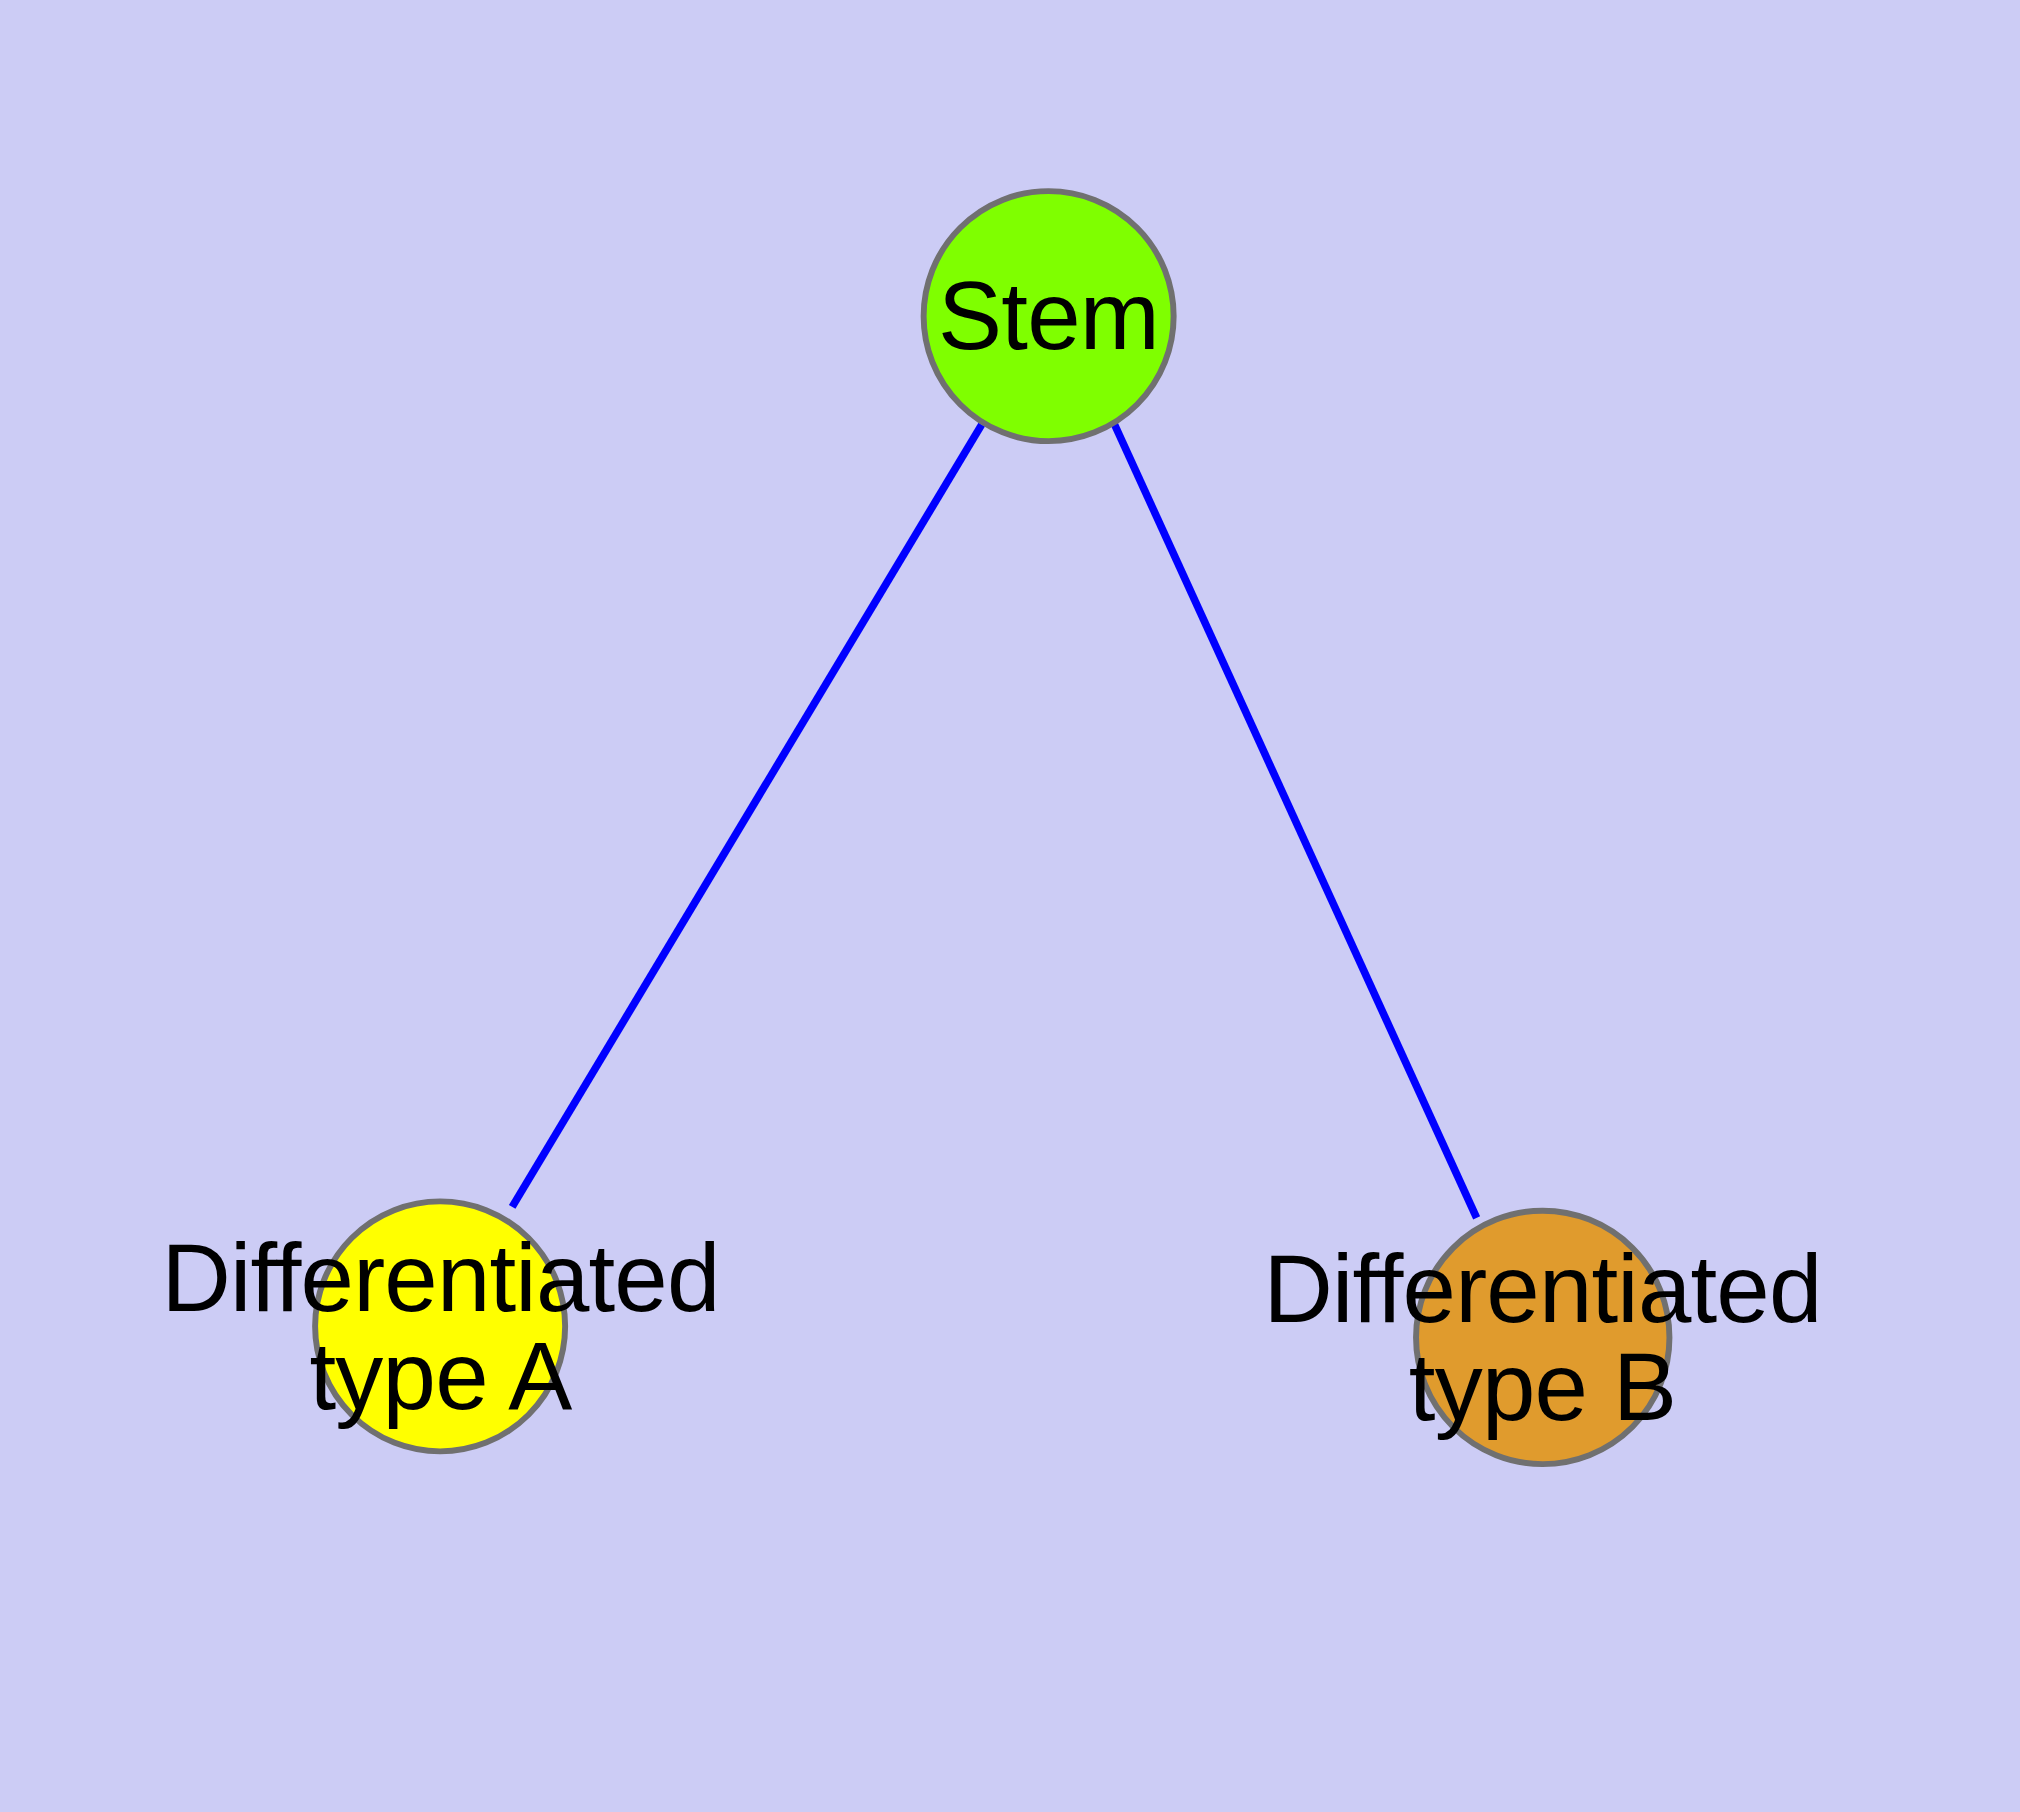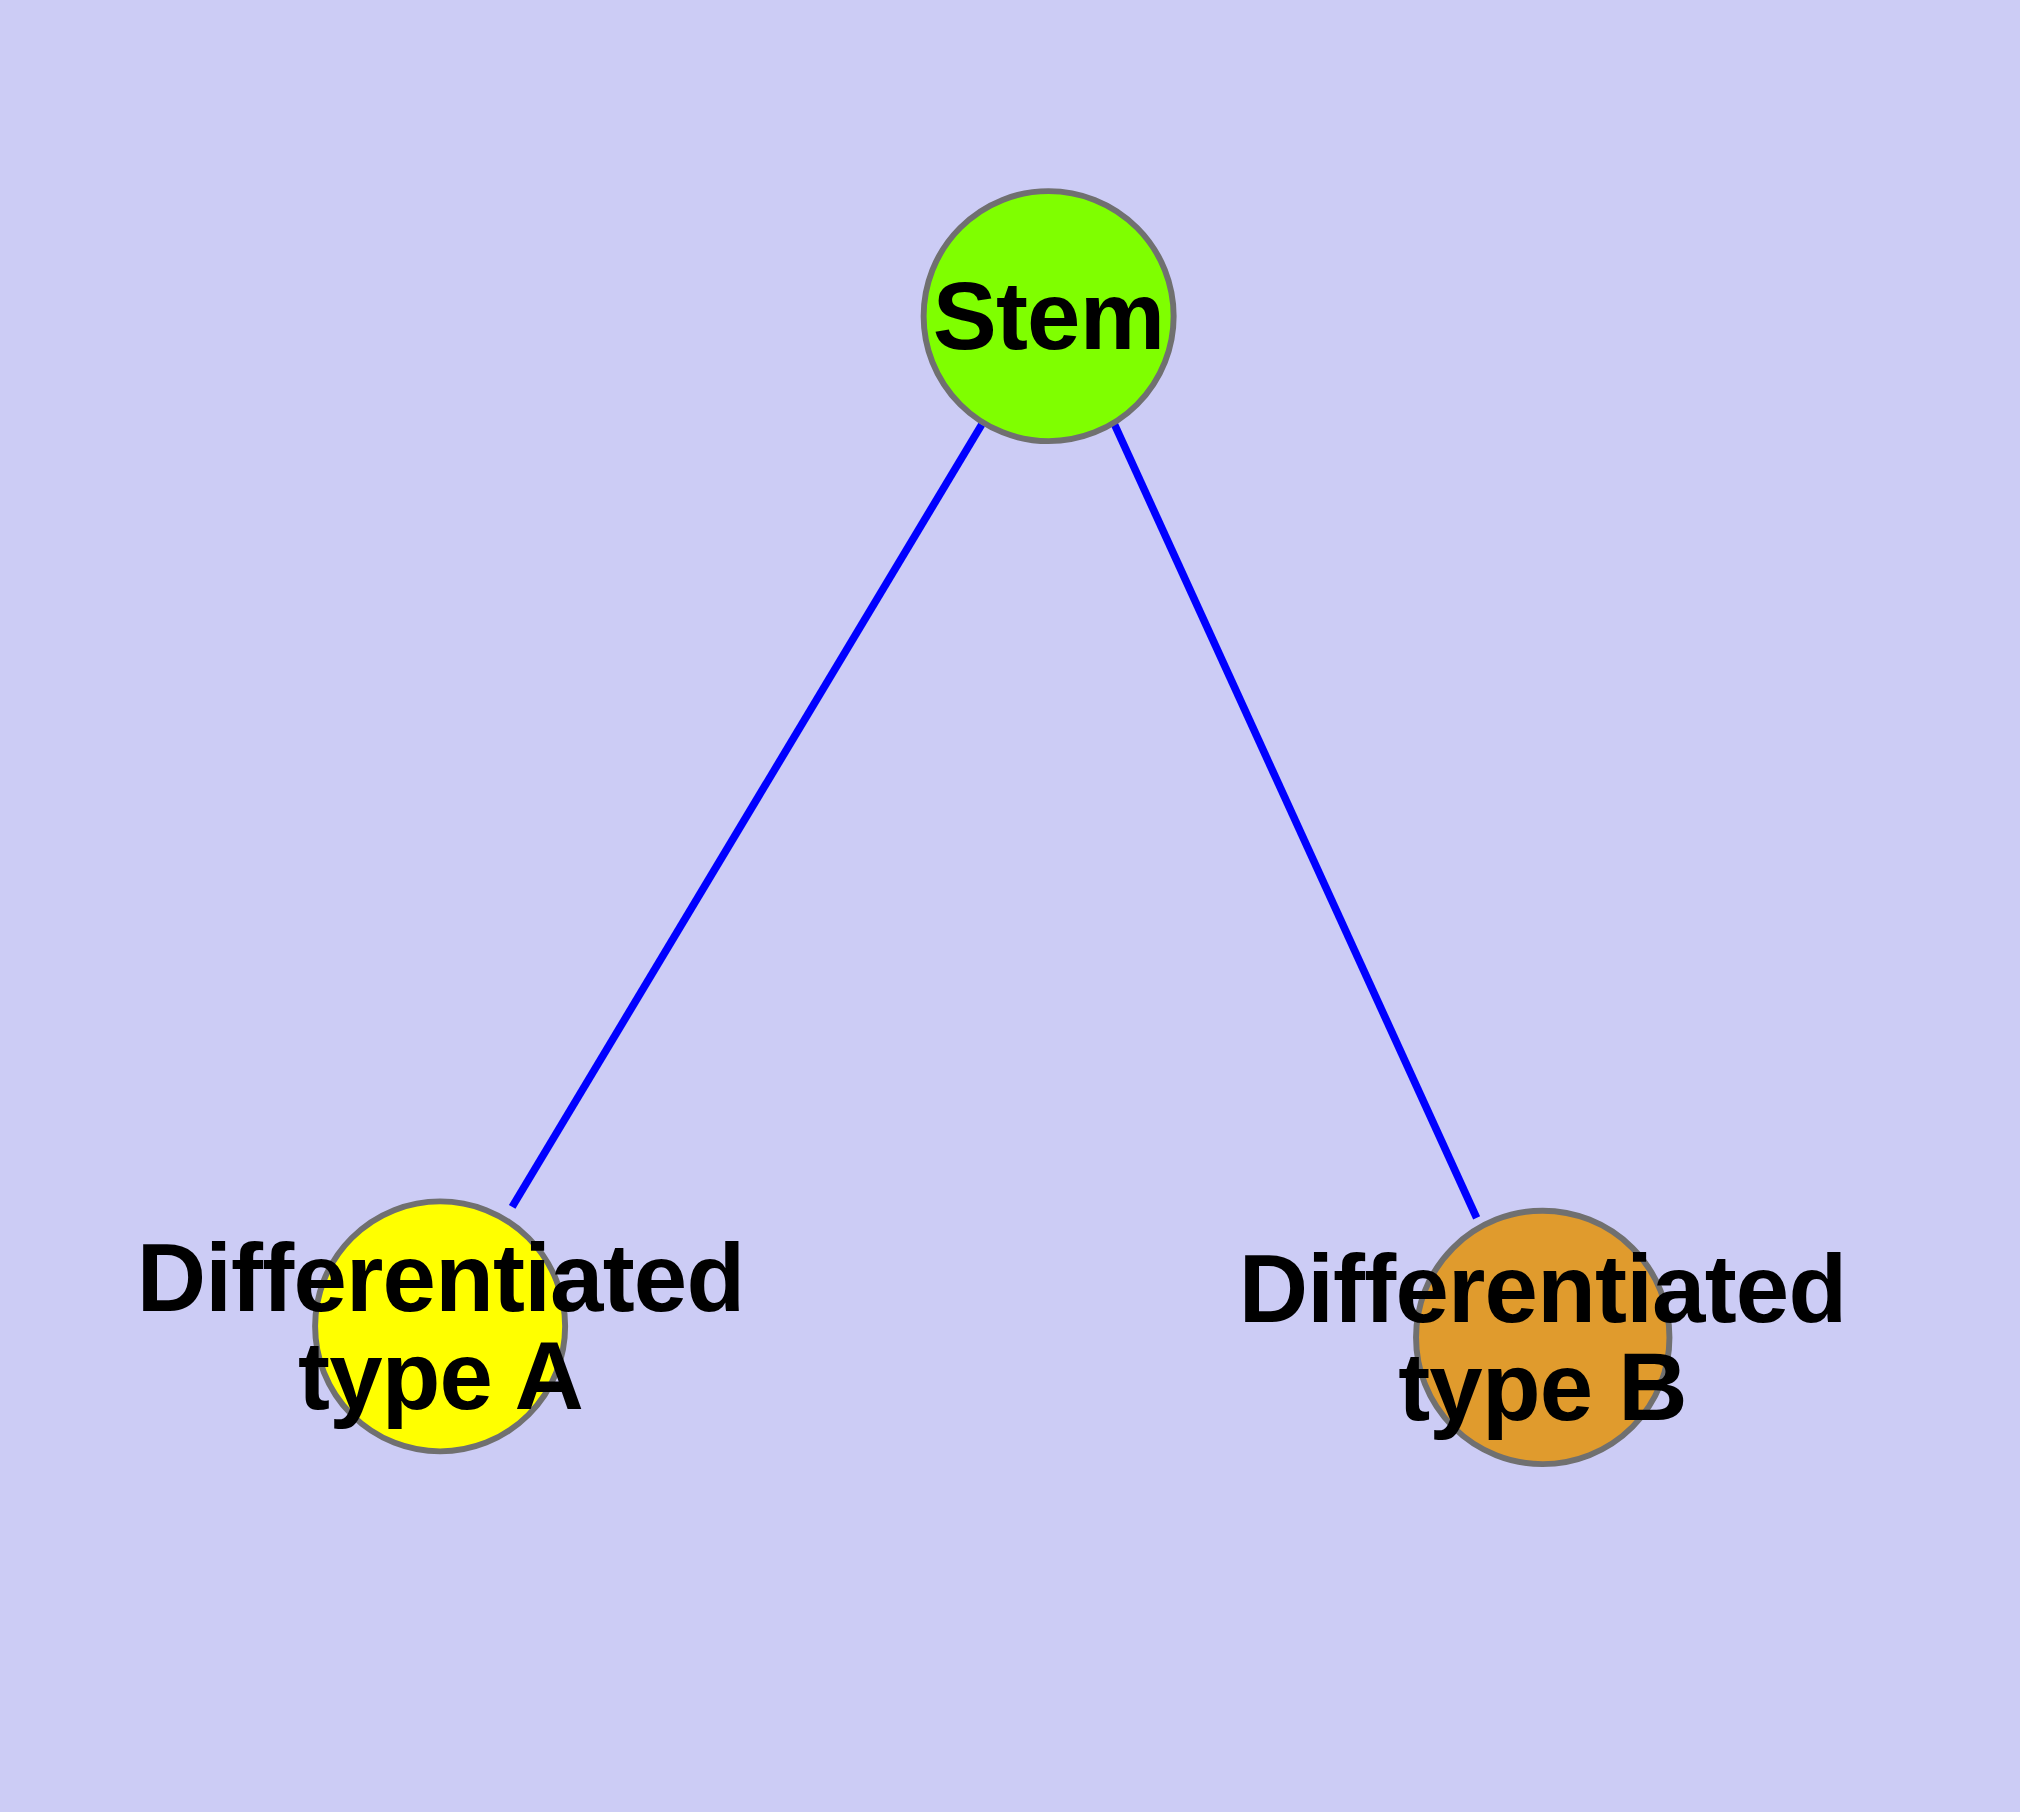--- a/index.html
+++ b/index.html
@@ -24,21 +24,21 @@
   #graph-svg {
     position: absolute;
     left: 0;
     top: 0;
     width: 2021px;
     height: 1812px;
   }
   .node-label {
     position: absolute;
     text-align: center;
-    font-weight: bold;
+    font-weight: normal;
     color: #000000;
     white-space: pre;
     line-height: 1.02;
     letter-spacing: -0.8px;
     pointer-events: none;
   }
   .node-label.root {
     font-size: 96px;
   }
   .node-label.leaf {

